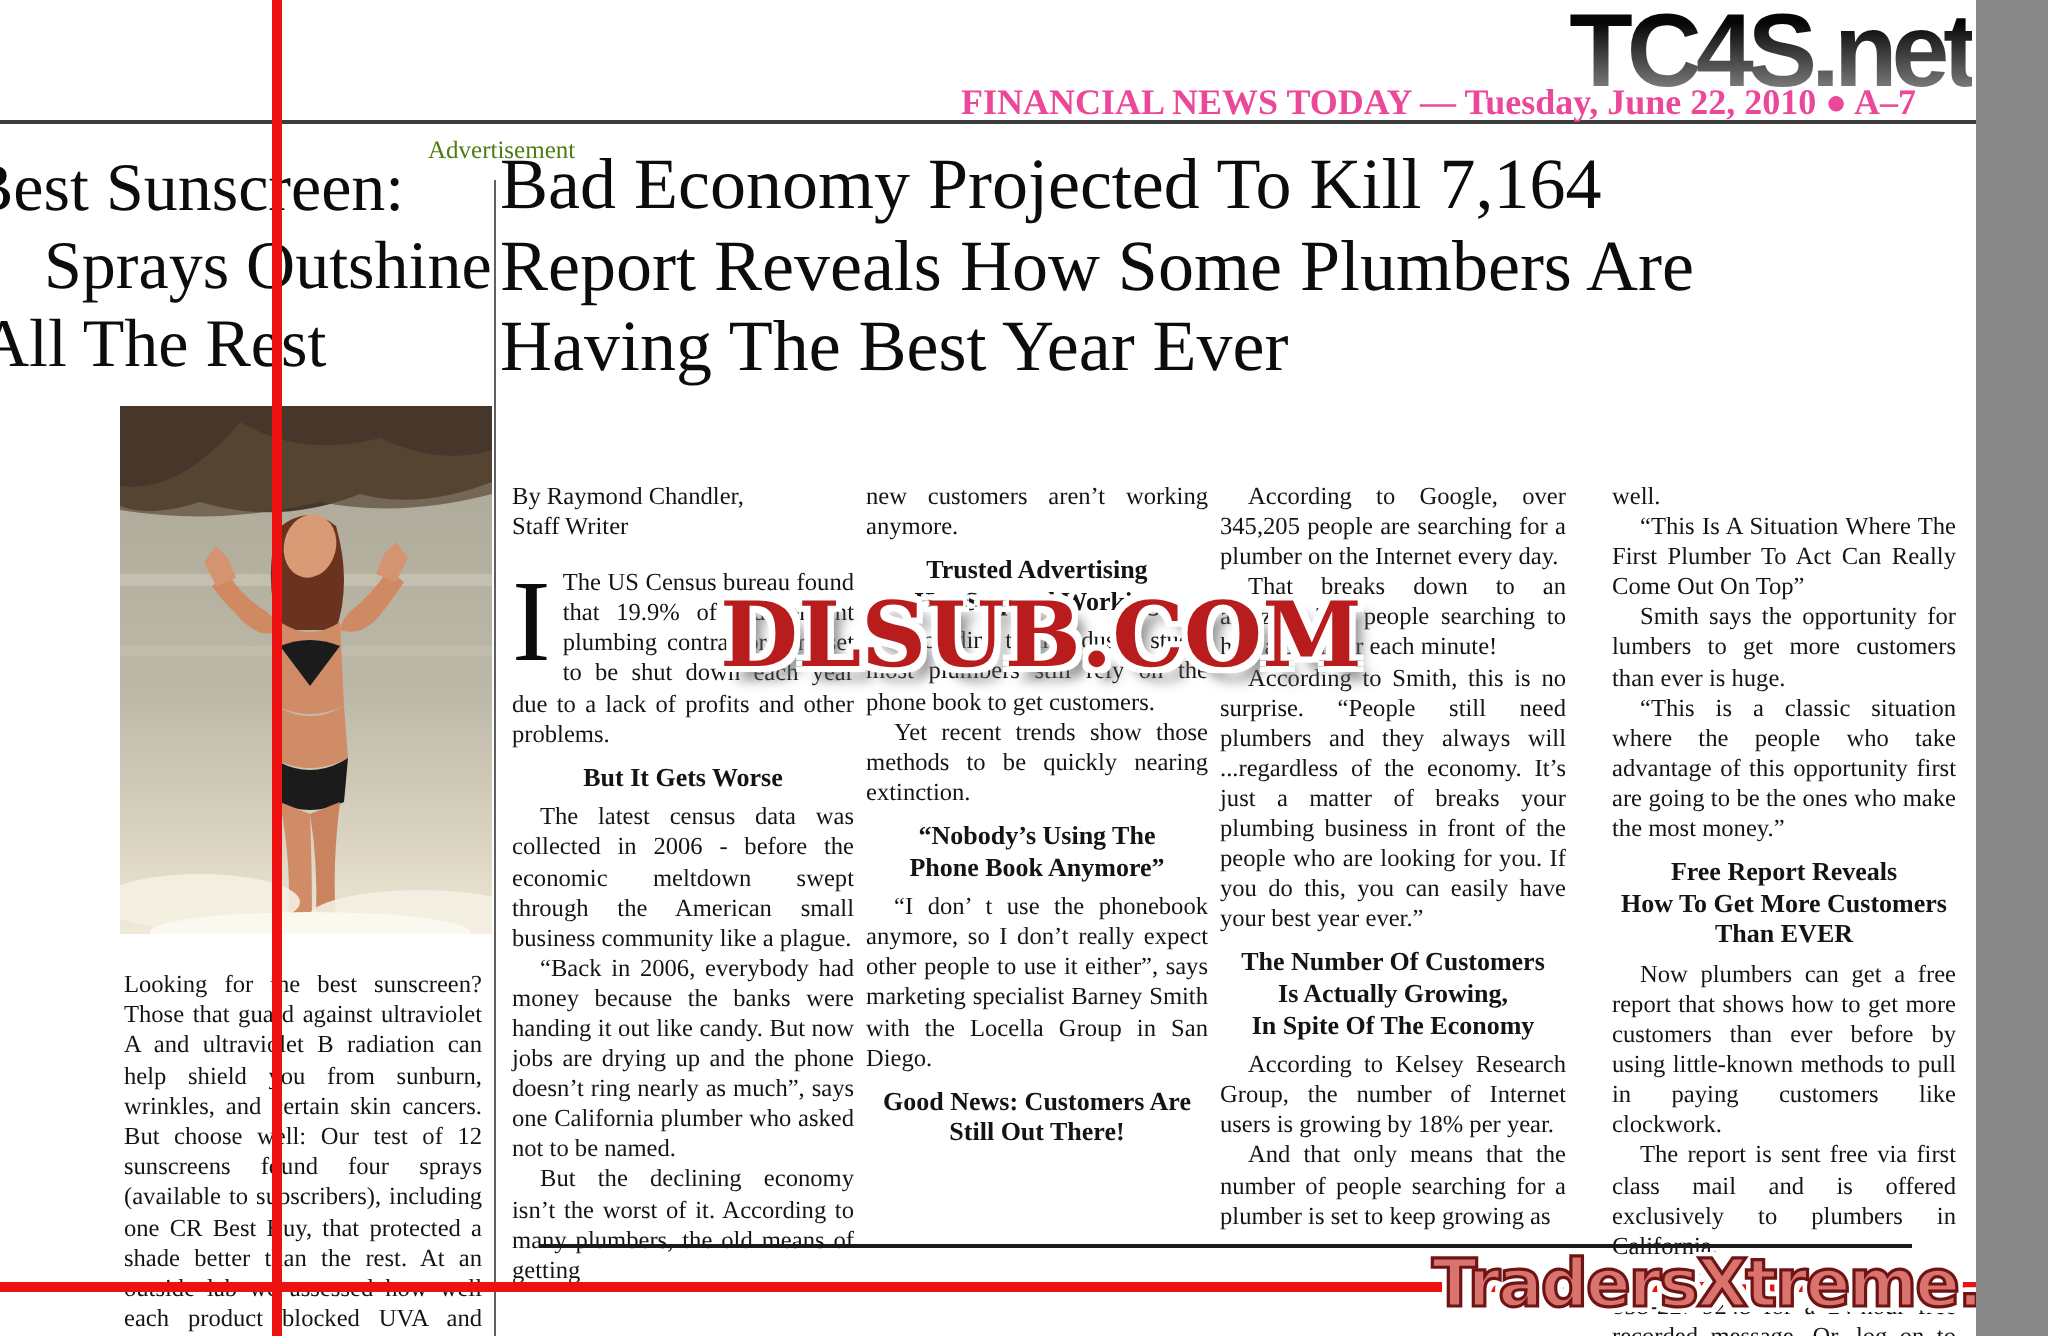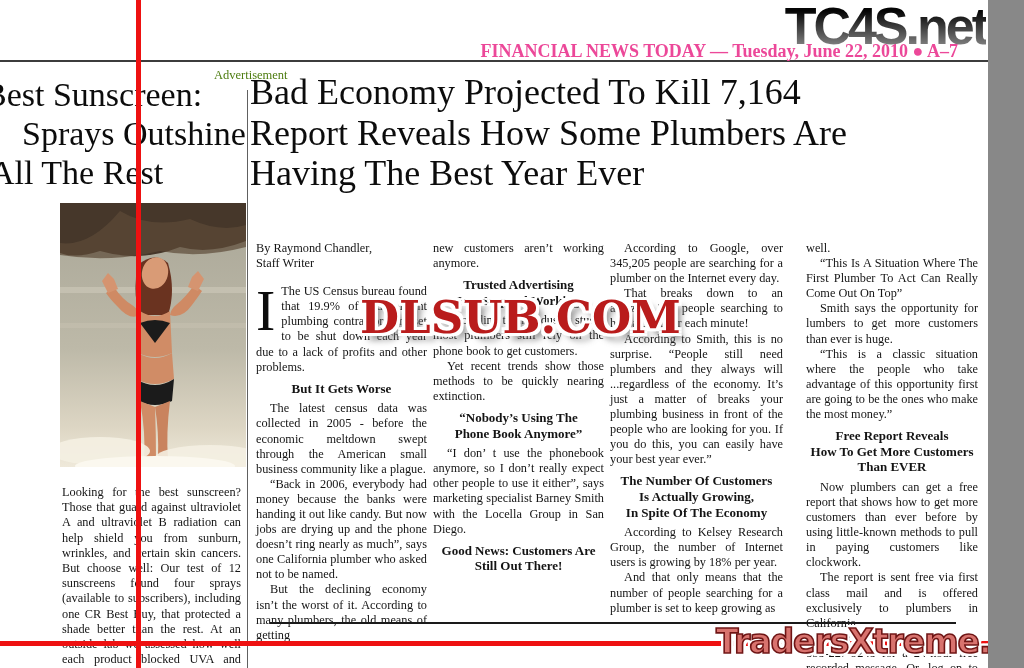--- a/index.html
+++ b/index.html
@@ -113,21 +113,21 @@
   </div>
 
   <div class="col" style="left:256px;width:171px;">
     <div class="byline">By Raymond Chandler,
 Staff Writer</div>
     <div class="dc-group">
       <span class="dropcap">I</span>
       <p>The US Census bureau found that 19.9% of independent plumbing contractors are set to be shut down each year due to a lack of profits and other problems.</p>
     </div>
     <div class="subhead">But It Gets Worse</div>
-    <p class="ind">The latest census data was collected in 2005 - before the economic meltdown swept through the American small business community like a plague.</p>
+    <p class="ind">The latest census data was collected in 2006 - before the economic meltdown swept through the American small business community like a plague.</p>
     <p class="ind">“Back in 2006, everybody had money because the banks were handing it out like candy. But now jobs are drying up and the phone doesn’t ring nearly as much”, says one California plumber who asked not to be named.</p>
     <p class="ind">But the declining economy isn’t the worst of it. According to many plumbers, the old means of getting</p>
   </div>
 
   <div class="col" style="left:433px;width:171px;">
     <p>new customers aren’t working anymore.</p>
     <div class="subhead">Trusted Advertising
 Has Stopped Working</div>
     <p class="ind">According to an industry study, most plumbers still rely on the phone book to get customers.</p>
     <p class="ind">Yet recent trends show those methods to be quickly nearing extinction.</p>

